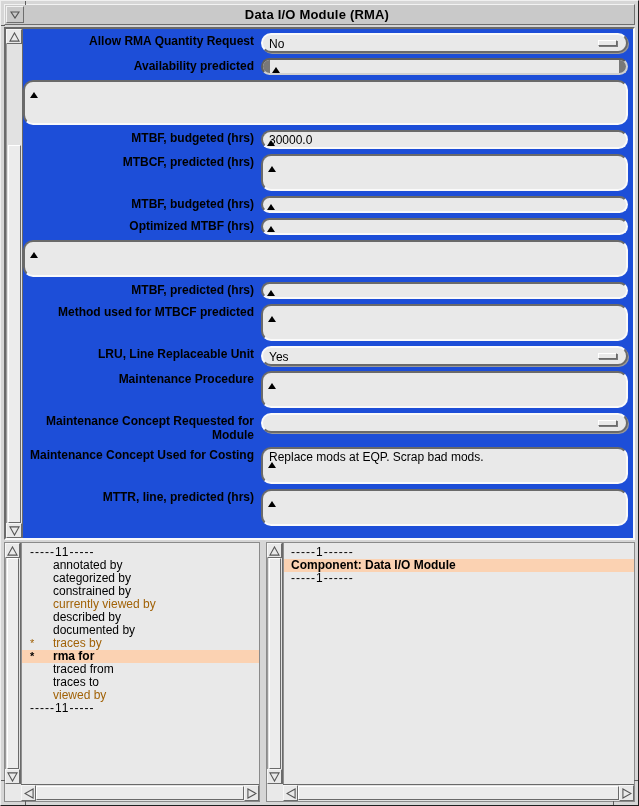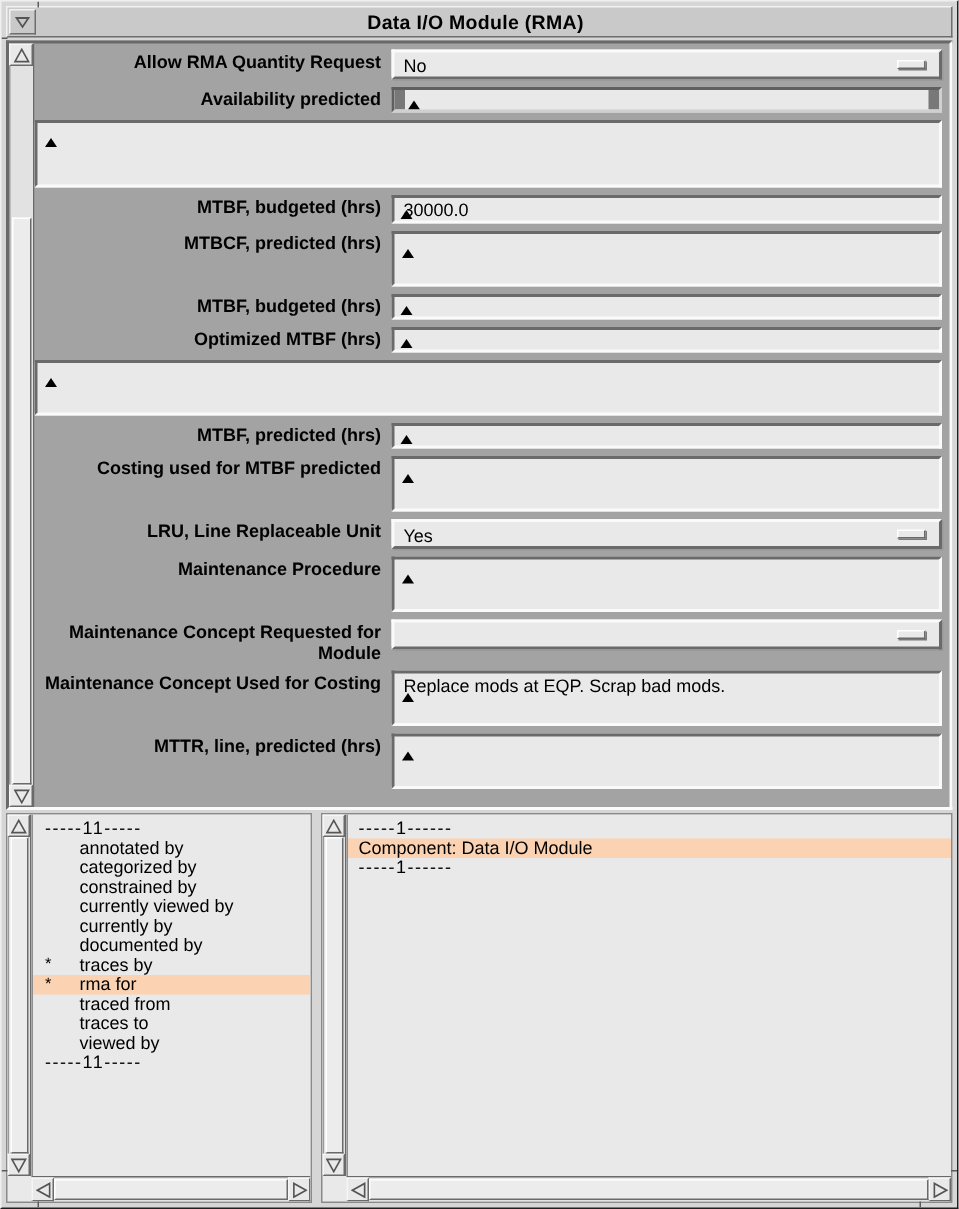--- a/index.html
+++ b/index.html
@@ -31,33 +31,33 @@
     border:1px solid #6e6e6e; border-top-color:#f2f2f2; border-left-color:#f2f2f2;
     display:flex; align-items:center; justify-content:center;
   }
   .titlebar .title{
     flex:1; text-align:center; font-weight:bold; font-size:13px; color:#000;
     padding-right:24px; letter-spacing:.2px;
   }
 
   
   .main-panel{
-    height:513px; background:#a3a3a3;
+    height:513px; background:#1d4ed8;
     border:2px solid; border-color:#6a6a6a #fafafa #fafafa #6a6a6a;
     display:grid; grid-template-columns:17px 1fr;
     margin-bottom:2px; overflow:hidden;
   }
   .bottom{ display:flex; gap:6px; height:260px; }
   .panel{
     background:#e9e9e9;
     border:1px solid #8a8a8a;
     display:grid; grid-template-columns:16px 1fr; grid-template-rows:1fr 17px;
     overflow:hidden;
   }
-  .panel.left{ width:204px; }
+  .panel.left{ width:256px; }
   .panel.right{ flex:1; }
 
   
   .vscroll{ display:flex; flex-direction:column; border-right:1px solid #6a6a6a; background:#e2e2e2; }
   .sb-btn{
     height:15px; flex:0 0 15px; background:#e9e9e9;
     border:1px solid #6a6a6a; border-top-color:#f6f6f6; border-left-color:#f6f6f6;
     display:flex; align-items:center; justify-content:center;
   }
   .sb-trough{ flex:1; position:relative; background:#e2e2e2;
@@ -78,21 +78,21 @@
     border:1px solid #6a6a6a; border-top-color:#ffffff; border-left-color:#ffffff;
   }
 
   
   .form{ padding-top:4px; overflow:hidden; }
   .row{ display:flex; align-items:flex-start; margin-bottom:5px; }
   .row label{
     width:238px; flex:0 0 238px; text-align:right; font-weight:bold; font-size:12px;
     color:#000; padding-right:7px; padding-top:1px; line-height:14px;
   }
-  .ctl{ position:relative; flex:1; margin-right:5px; background:#e9e9e9; font-size:12px; color:#000; overflow:hidden; }
+  .ctl{ position:relative; flex:1; margin-right:5px; background:#e9e9e9; font-size:12px; color:#000; overflow:hidden;border-radius:10px; }
   .ctl.text,.ctl.area{
     border:2px solid; border-color:#6a6a6a #fafafa #fafafa #6a6a6a;
   }
   .ctl .val{ display:block; padding:1px 3px 0 6px; line-height:14px; }
   .ctl.option{
     border:2px solid; border-color:#fafafa #6a6a6a #6a6a6a #fafafa;
     box-shadow:1px 1px 0 #9a9a9a;
   }
   .ctl.option .val{ padding-top:2px; }
   .dash{
@@ -118,22 +118,22 @@
   .ctl.selected .caret{ left:9px; bottom:0; }
 
   
   .list{
     background:#e9e9e9; overflow:hidden; font-size:12px; line-height:13px;
     border-left:1px solid #8f8f8f; padding-top:3px;
   }
   .li{ position:relative; padding-left:31px; white-space:nowrap; color:#000; }
   .li .mark{ position:absolute; left:8px; top:0; font-size:11px; }
   .li.hdr{ padding-left:8px; letter-spacing:1px; }
-  .li.dim{ color:#000000; }
-  .li.sel{ background:#fbd2b2; }
+  .li.dim{ color:#a16207; }
+  .li.sel{ background:#fbd2b2;font-weight:bold; }
   .panel.right .li{ padding-left:7px; }
 
   svg{ display:block; }
 </style>
 </head>
 <body>
 
 <div class="window">
   <div class="notch tl-v"></div>
   <div class="notch tl-h"></div>
@@ -234,21 +234,21 @@
 
       <div class="row">
         <label>MTBF, predicted (hrs)</label>
         <div class="ctl text" style="height:17px">
           <span class="val"></span>
           <span class="caret"></span>
         </div>
       </div>
 
       <div class="row">
-        <label>Costing used for MTBF predicted</label>
+        <label>Method used for MTBCF predicted</label>
         <div class="ctl area" style="height:37px">
           <span class="val"></span>
           <span class="caret"></span>
         </div>
       </div>
 
       <div class="row">
         <label>LRU, Line Replaceable Unit</label>
         <div class="ctl option" style="height:20px">
           <span class="val">Yes</span>
@@ -310,21 +310,21 @@
           </svg>
         </div>
       </div>
 
       <div class="list">
         <div class="li hdr">-----11-----</div>
         <div class="li"><span class="mark"></span><span>annotated by</span></div>
         <div class="li"><span class="mark"></span><span>categorized by</span></div>
         <div class="li"><span class="mark"></span><span>constrained by</span></div>
         <div class="li dim"><span class="mark"></span><span>currently viewed by</span></div>
-        <div class="li"><span class="mark"></span><span>currently by</span></div>
+        <div class="li"><span class="mark"></span><span>described by</span></div>
         <div class="li"><span class="mark"></span><span>documented by</span></div>
         <div class="li dim"><span class="mark">*</span><span>traces by</span></div>
         <div class="li sel"><span class="mark">*</span><span>rma for</span></div>
         <div class="li"><span class="mark"></span><span>traced from</span></div>
         <div class="li"><span class="mark"></span><span>traces to</span></div>
         <div class="li dim"><span class="mark"></span><span>viewed by</span></div>
         <div class="li hdr">-----11-----</div>
       </div>
 
       <div style="grid-column:1;"></div>

